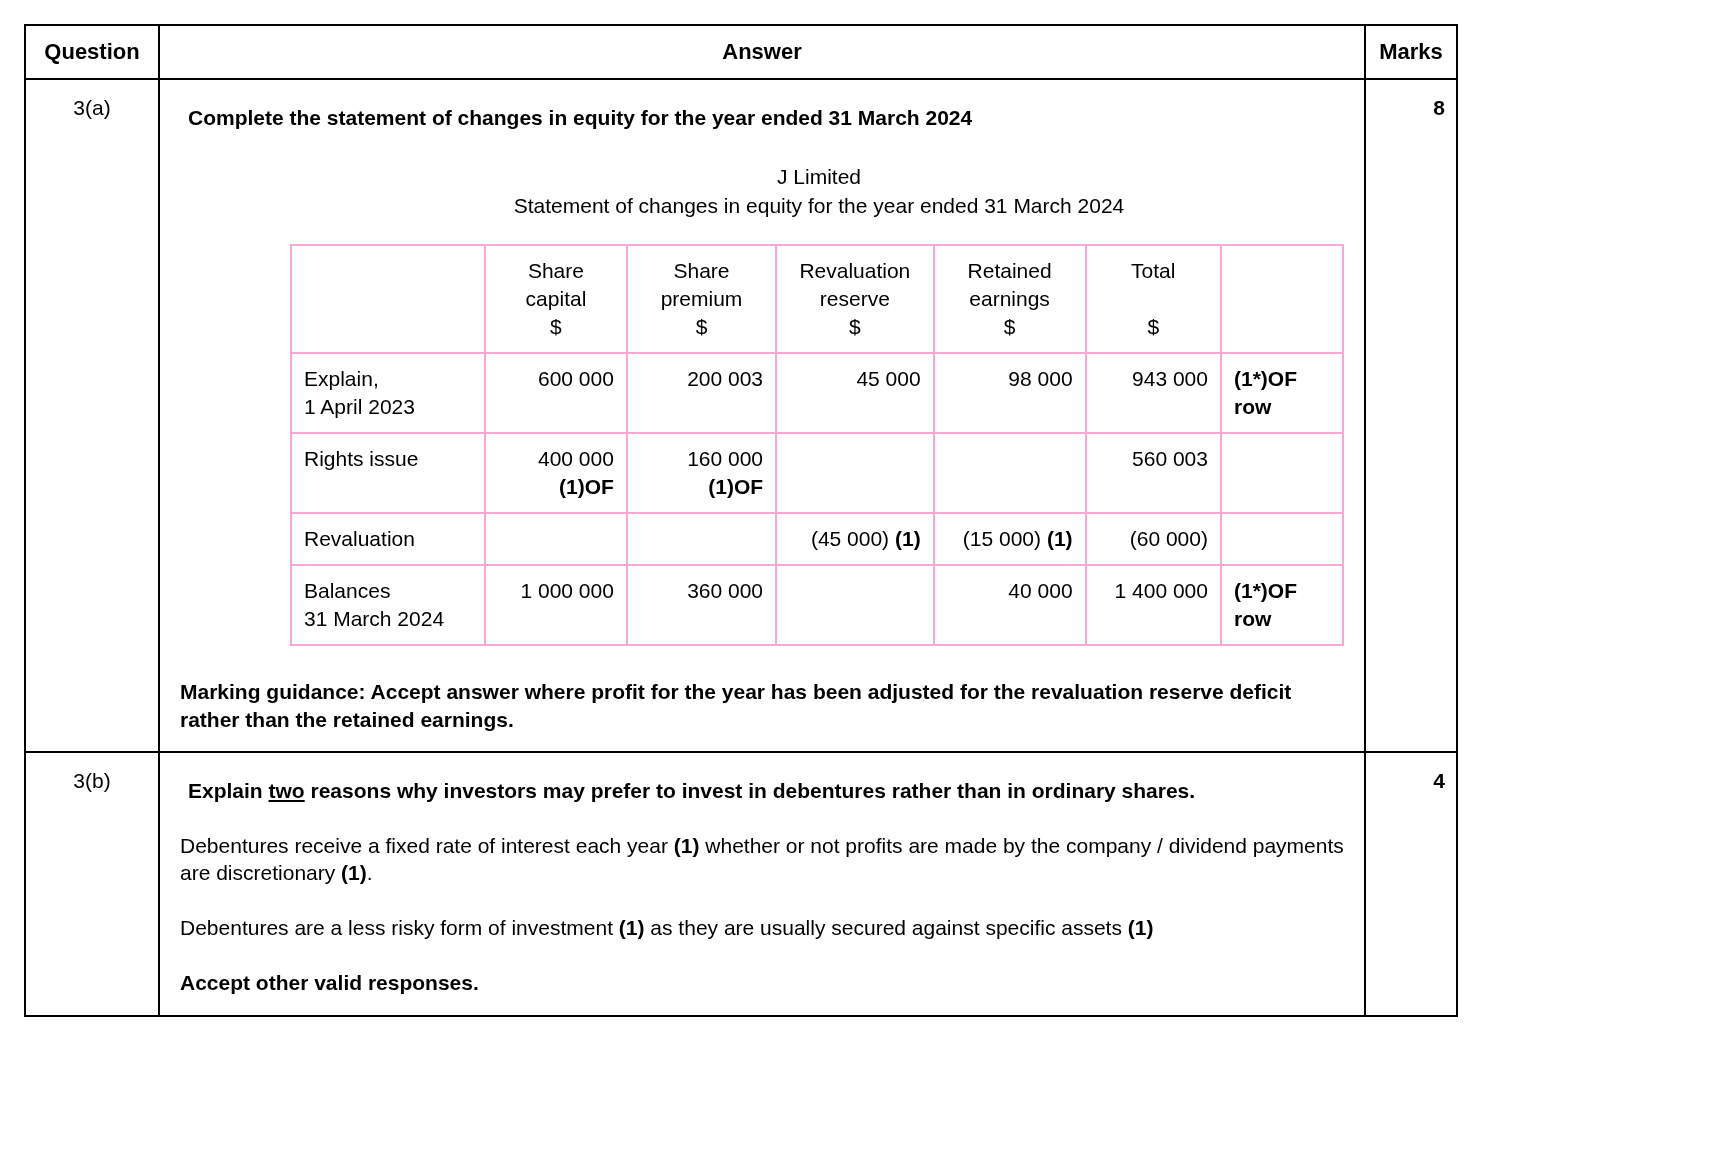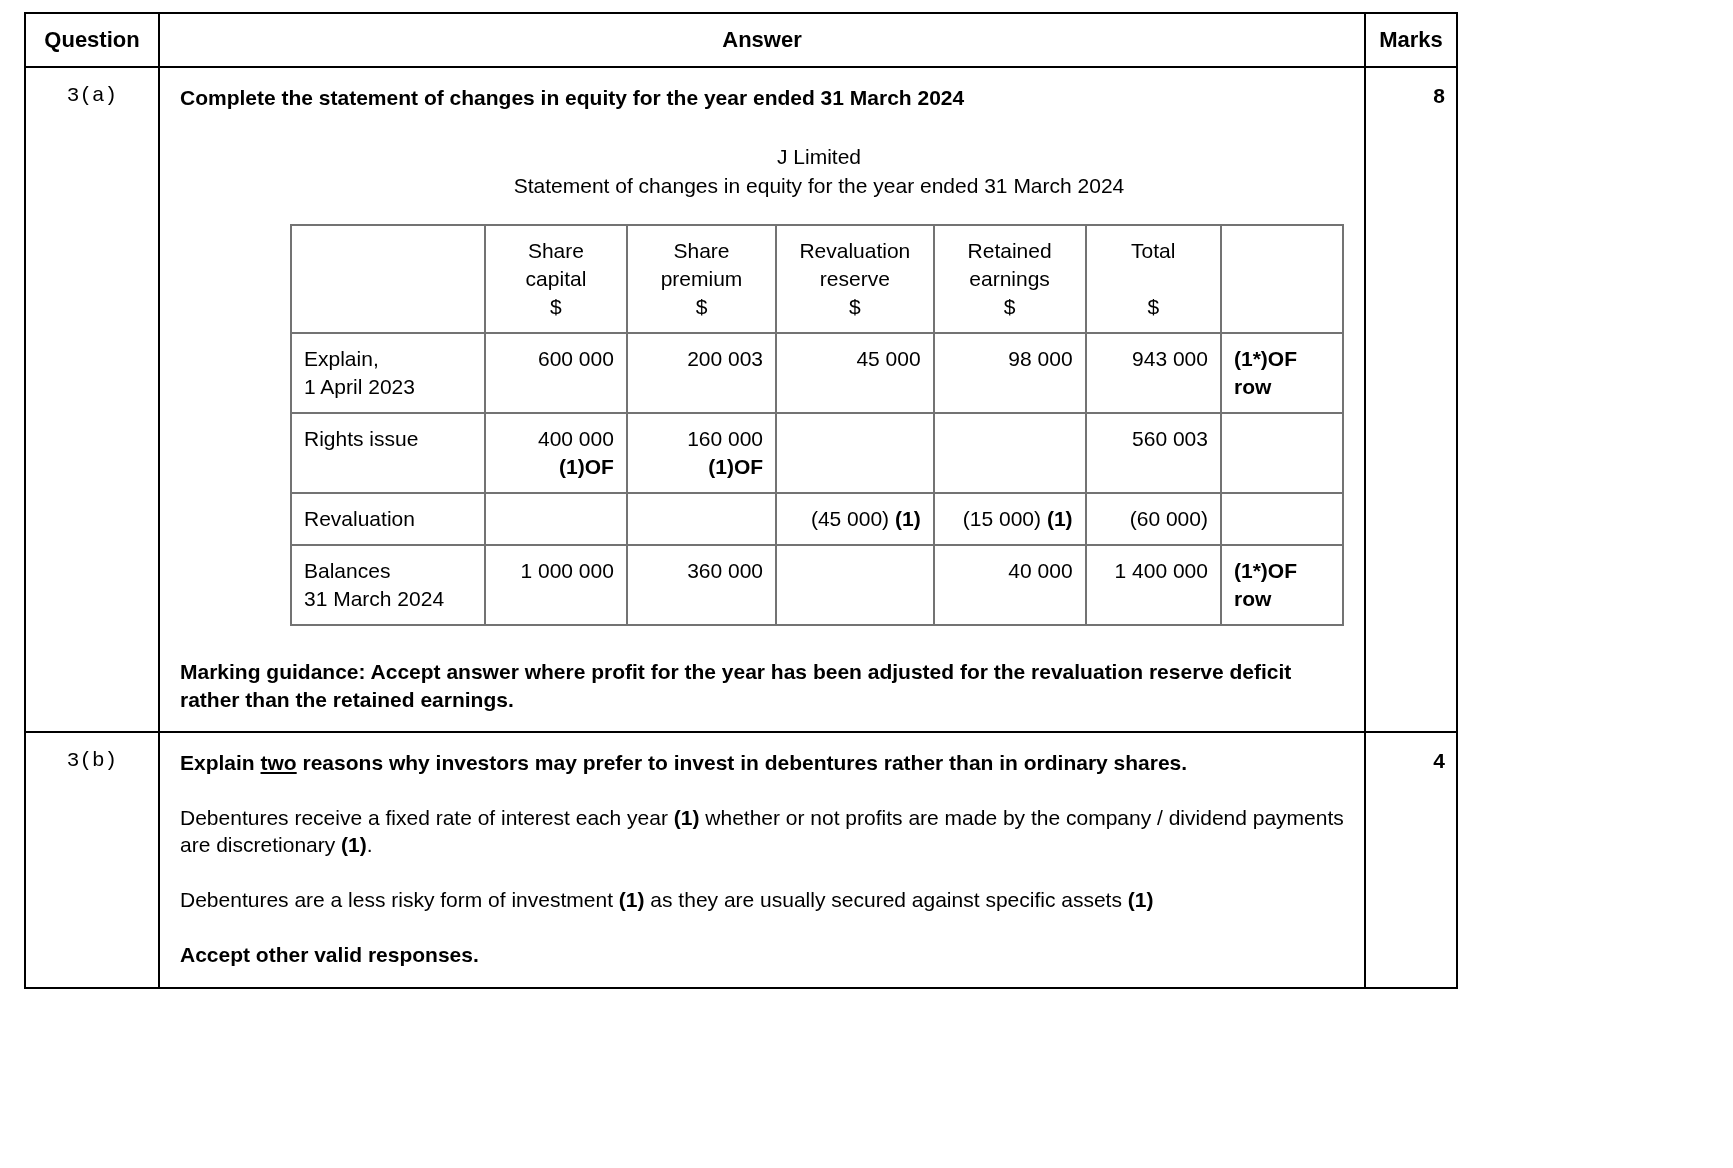--- a/index.html
+++ b/index.html
@@ -3,37 +3,37 @@
 <meta charset="utf-8">
 <style>
   * { box-sizing: border-box; }
   html, body { margin: 0; padding: 0; }
   body {
     background: #ffffff;
     color: #000000;
     font-family: "Liberation Sans", "DejaVu Sans", sans-serif;
     font-size: 21px;
   }
-  .page { width: 1482px; height: 1168px; padding: 12px 24px; }
+  .page { width: 1482px; height: 1168px; padding: 24px 24px; }
 
   table.outer { border-collapse: collapse; width: 100%; table-layout: fixed; }
   .outer th, .outer td { border: 2px solid #000; vertical-align: top; padding: 0; }
   col.c-question { width: 134px; }
   col.c-marks { width: 92px; }
   .outer th { font-size: 22px; font-weight: bold; text-align: center; padding: 13px 6px; }
 
-  td.qnum { text-align: center; padding-top: 16px; font-family: Liberation Mono, monospace; }
+  td.qnum { text-align: center; padding-top: 16px; }
   td.marks-cell { text-align: right; font-weight: bold; padding: 16px 11px 0 0; }
   td.answer-cell { padding: 16px 20px 18px 20px; }
 
-  .prompt { font-weight: bold; margin: 0; line-height: 1.3; }
+  .prompt { font-weight: bold; margin: 8px; line-height: 1.3; }
   .titles { width: 1058px; margin: 32px 0 0 110px; text-align: center; line-height: 1.35; }
 
   table.equity { border-collapse: collapse; table-layout: fixed; margin: 24px 0 0 110px; }
-  .equity td { border: 2px solid #737373; vertical-align: top; padding: 11px 12px; line-height: 28px; }
+  .equity td { border: 2px solid #f9a8d4; vertical-align: top; padding: 11px 12px; line-height: 28px; }
   col.ec-label { width: 220px; }
   col.ec-sc { width: 167px; }
   col.ec-sp { width: 168px; }
   col.ec-rr { width: 167px; }
   col.ec-re { width: 171px; }
   col.ec-total { width: 165px; }
   col.ec-mark { width: 137px; }
   .equity td.hdr { text-align: center; }
   .equity td.hdr div { min-height: 28px; }
   .equity td.num { text-align: right; }

